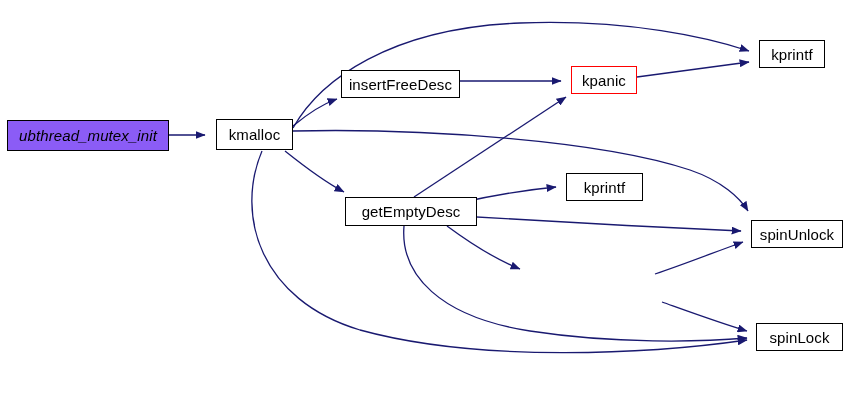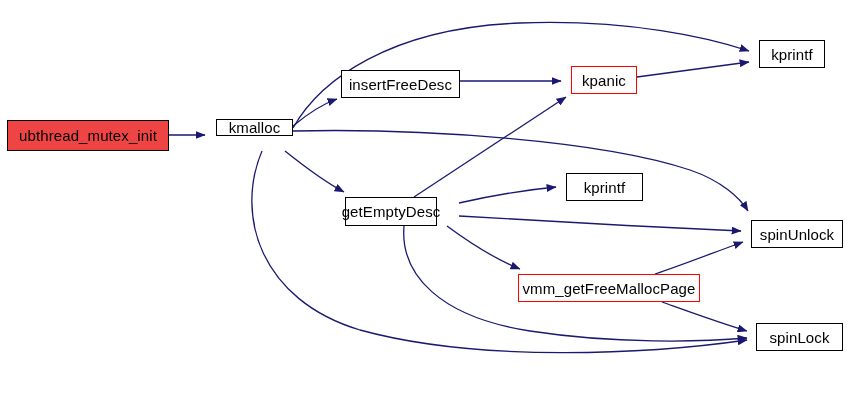--- a/index.html
+++ b/index.html
@@ -34,22 +34,23 @@
     justify-content: center;
     background: #ffffff;
     border: 1px solid #000000;
     font-size: 15px;
     line-height: 1;
     color: #000000;
     white-space: nowrap;
     letter-spacing: 0.1px;
   }
   .node.root {
-    background: #ef4444;
+    background: #8b5cf6;
     border-color: #000000;
+    font-style: italic;
   }
   .node.red {
     border-color: #ff0000;
   }
   .node-label {
     pointer-events: none;
   }
 </style>
 </head>
 <body>
@@ -94,47 +95,44 @@
       <path d="M655,274 C685,264 715,252 743,242"></path>
 
       <path d="M662,302 C690,312 720,323 747,331"></path>
     </g>
   </svg>
 
   <div class="node root" style="left:7px; top:120px; width:162px; height:31px;">
     <span class="node-label">ubthread_mutex_init</span>
   </div>
 
-  <div class="node" style="left:216px; top:119px; width:77px; height:17px;">
+  <div class="node" style="left:216px; top:119px; width:77px; height:31px;">
     <span class="node-label">kmalloc</span>
   </div>
 
   <div class="node red" style="left:571px; top:66px; width:66px; height:28px;">
     <span class="node-label">kpanic</span>
   </div>
 
   <div class="node" style="left:341px; top:70px; width:119px; height:28px;">
     <span class="node-label">insertFreeDesc</span>
   </div>
 
   <div class="node" style="left:759px; top:40px; width:66px; height:28px;">
     <span class="node-label">kprintf</span>
   </div>
 
-  <div class="node" style="left:345px; top:197px; width:92px; height:29px;">
+  <div class="node" style="left:345px; top:197px; width:132px; height:29px;">
     <span class="node-label">getEmptyDesc</span>
   </div>
 
   <div class="node" style="left:566px; top:173px; width:77px; height:28px;">
     <span class="node-label">kprintf</span>
   </div>
 
-  <div class="node red" style="left:518px; top:274px; width:182px; height:28px;">
-    <span class="node-label">vmm_getFreeMallocPage</span>
-  </div>
 
   <div class="node" style="left:751px; top:220px; width:92px; height:28px;">
     <span class="node-label">spinUnlock</span>
   </div>
 
   <div class="node" style="left:756px; top:323px; width:87px; height:28px;">
     <span class="node-label">spinLock</span>
   </div>
 
 </div>

